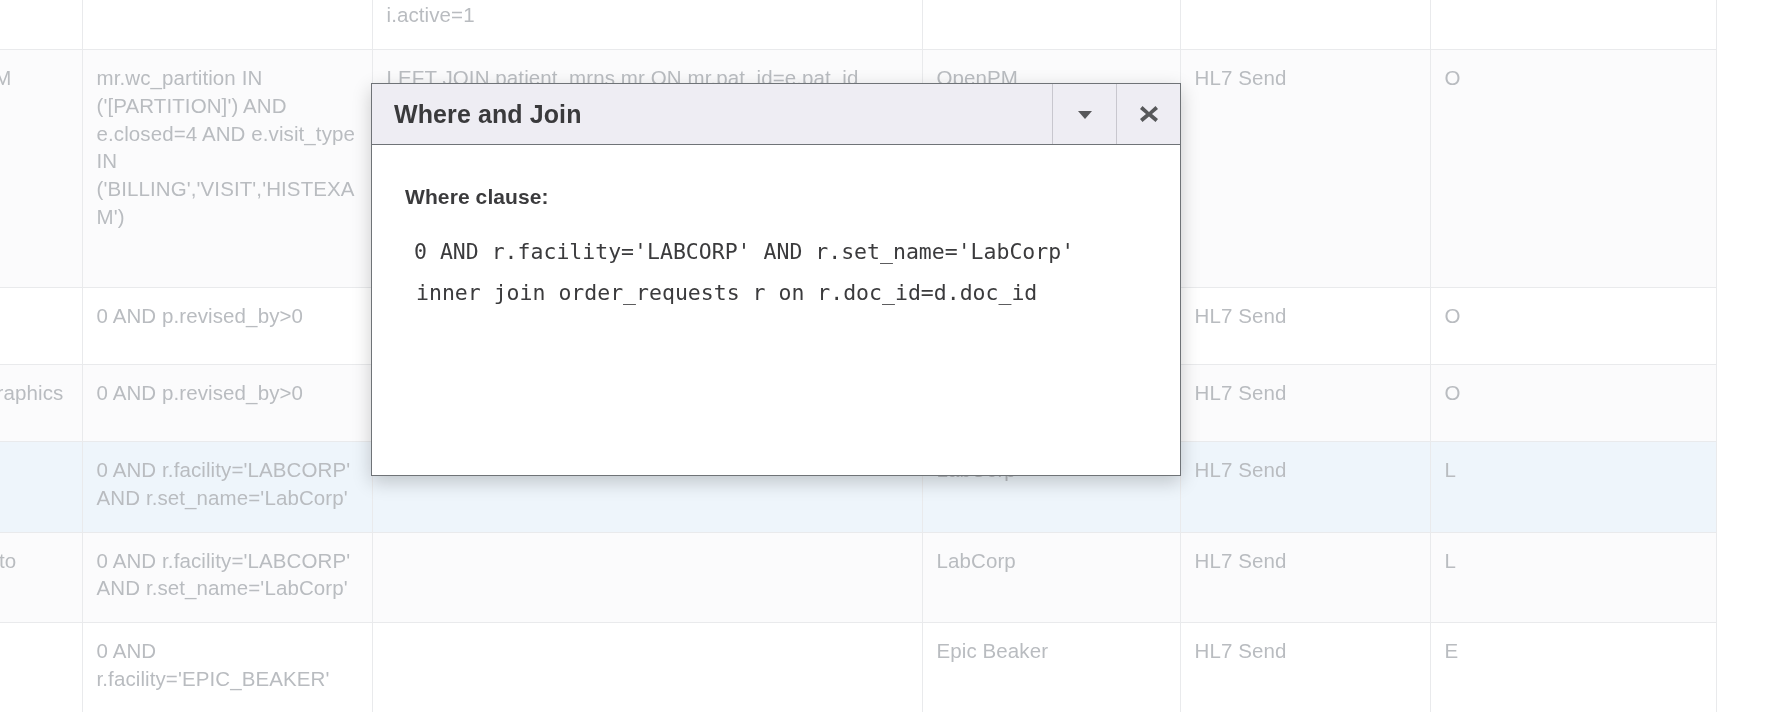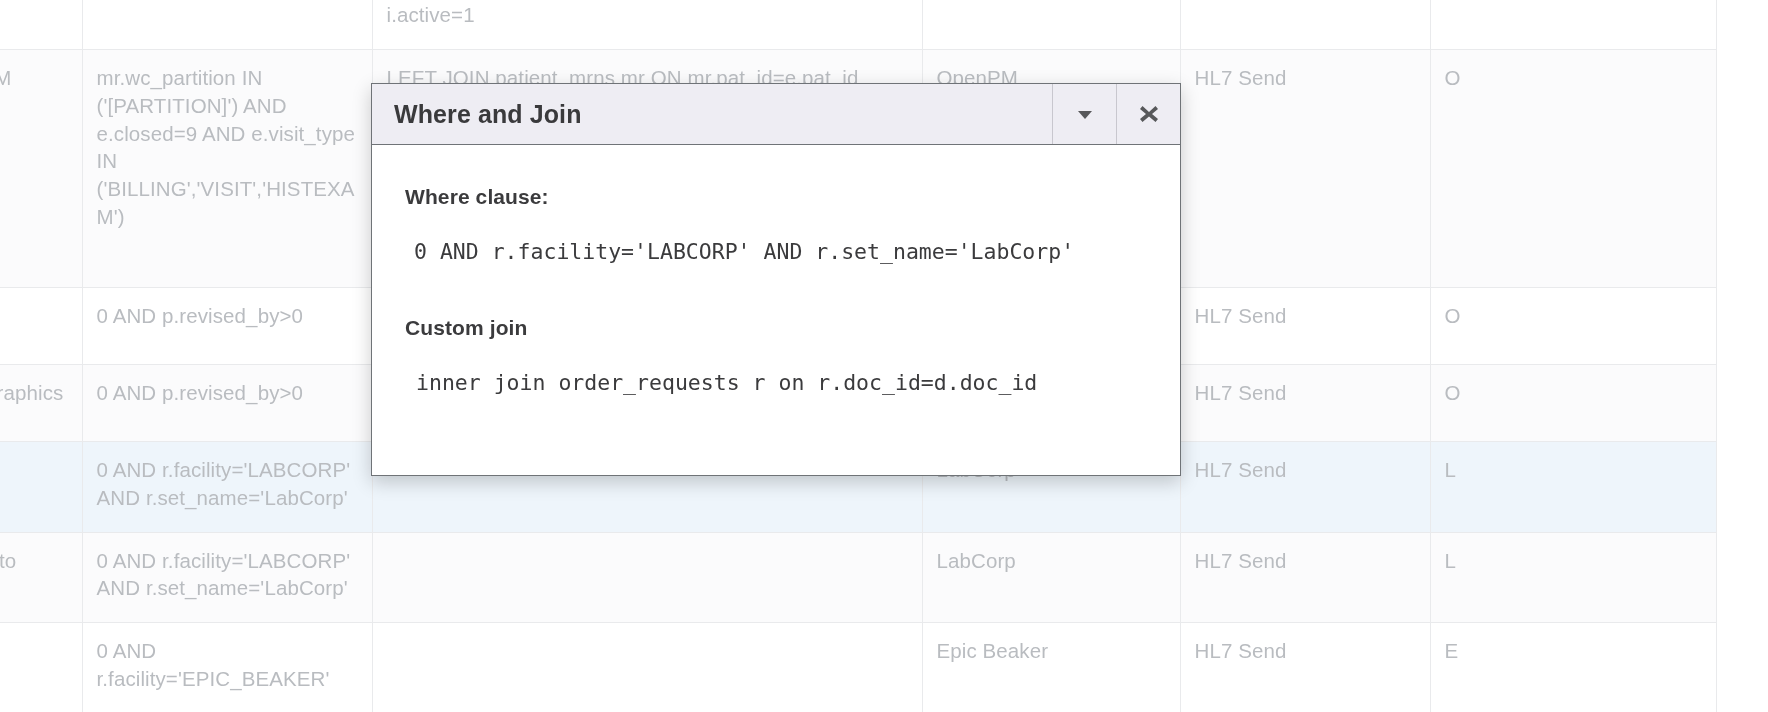--- a/index.html
+++ b/index.html
@@ -148,21 +148,21 @@
         <td class="short"></td>
         <td class="short">i.policy_id IS NULL</td>
         <td class="short">insurance_policy i ON i.pat_id=eb.fund_chart_id AND i.active=1</td>
         <td class="short"></td>
         <td class="short"></td>
         <td class="short"></td>
       </tr>
 
       <tr class="alt">
         <td class="tall">OpenPM</td>
-        <td class="tall">mr.wc_partition IN ('[PARTITION]') AND e.closed=9 AND e.visit_type IN ('BILLING','VISIT','HISTEXAM')</td>
+        <td class="tall">mr.wc_partition IN ('[PARTITION]') AND e.closed=4 AND e.visit_type IN ('BILLING','VISIT','HISTEXAM')</td>
         <td class="tall">LEFT JOIN patient_mrns mr ON mr.pat_id=e.pat_id</td>
         <td class="tall">OpenPM</td>
         <td class="tall">HL7 Send</td>
         <td class="tall">O</td>
       </tr>
 
       <tr>
         <td></td>
         <td>0 AND p.revised_by&gt;0</td>
         <td></td>
@@ -230,17 +230,16 @@
           <path d="M6.5 5 L13 11 L19.5 5 L22 8 L16 13 L22 18 L19.5 21 L13 15.5 L6.5 21 L4 18 L10 13 L4 8 Z" fill="#57585a"></path>
         </svg>
       </span>
     </div>
   </div>
 
   <div class="dlg-body">
     <p class="field-label">Where clause:</p>
     <div class="code-line code-where">0 AND r.facility='LABCORP' AND r.set_name='LabCorp'</div>
 
-    <p class="field-label second">Custom join</p>
     <div class="code-line code-join">inner join order_requests r on r.doc_id=d.doc_id</div>
   </div>
 
 </div>
 
 </body></html>

